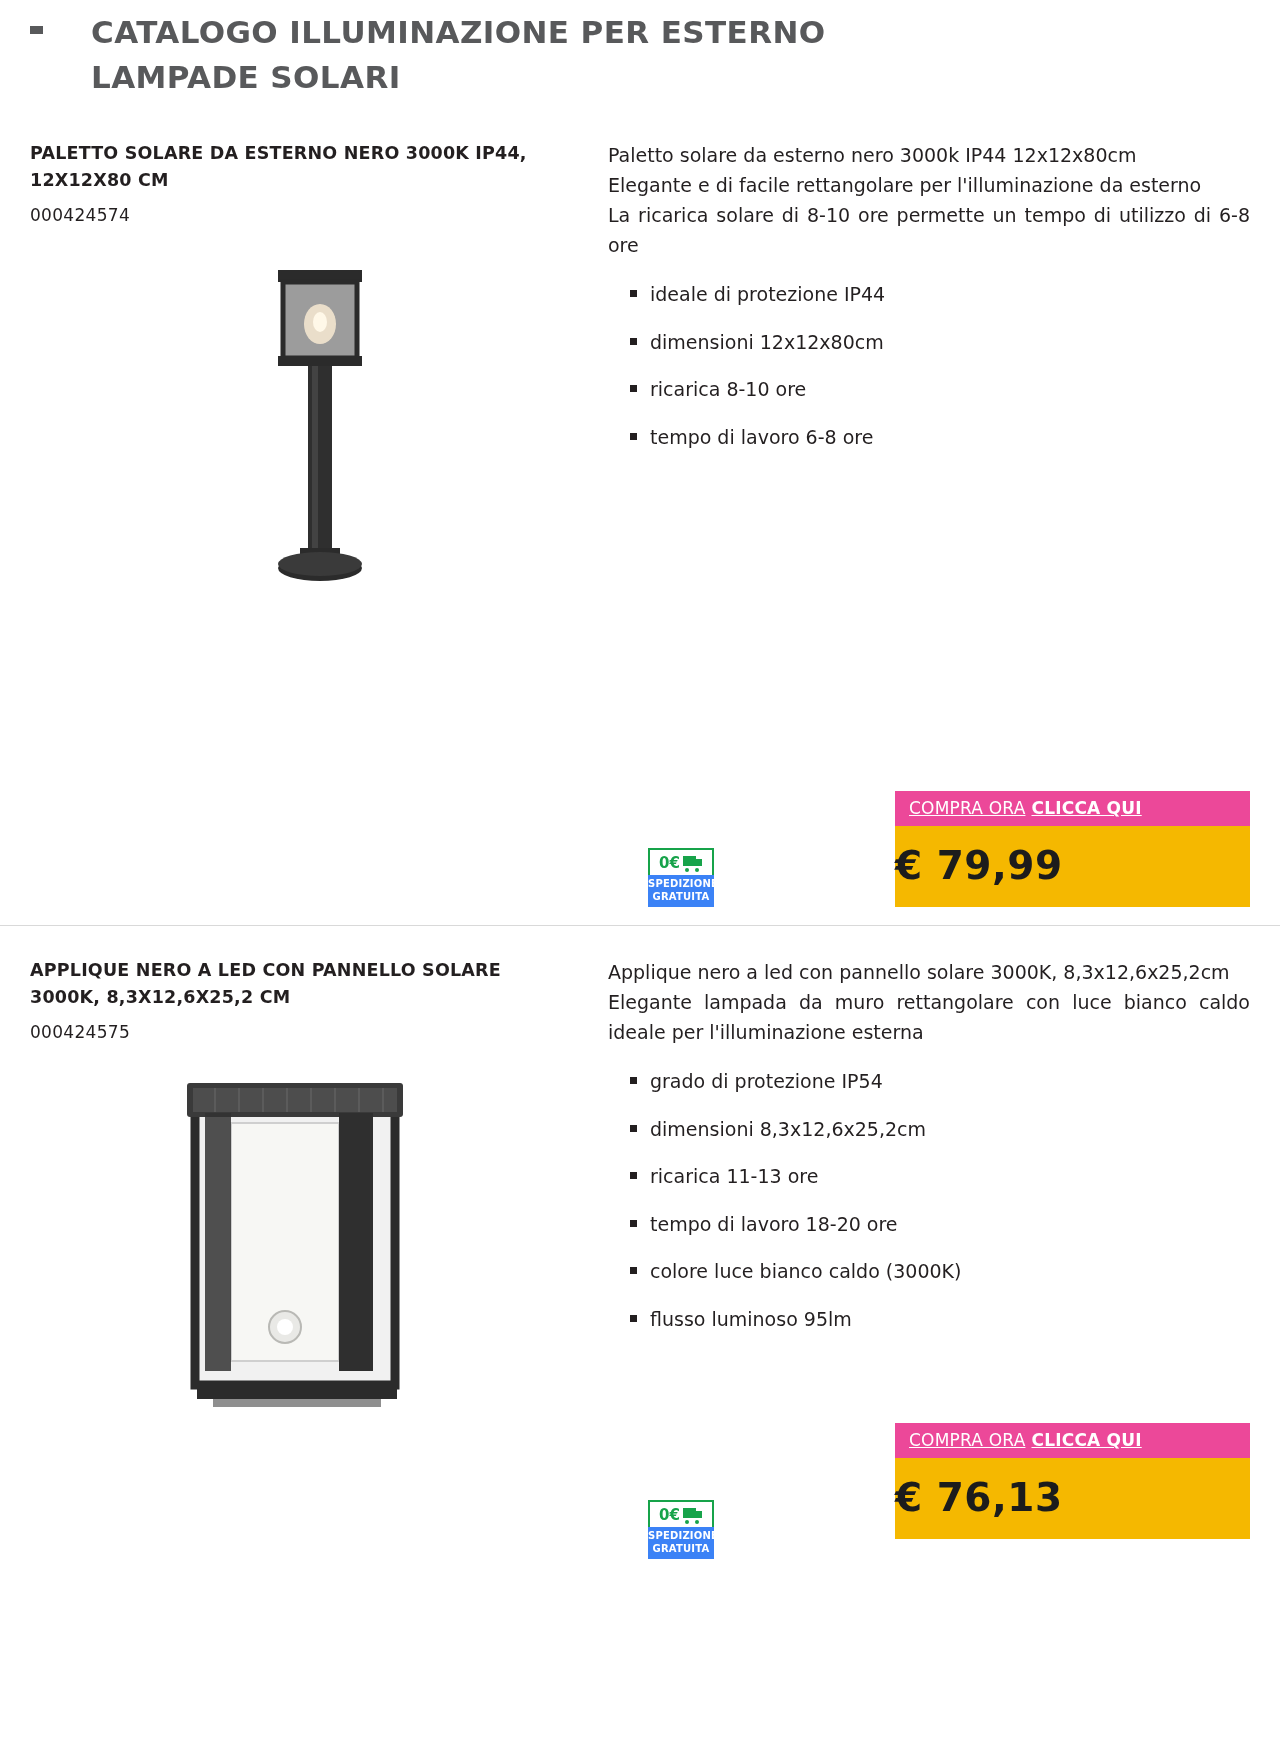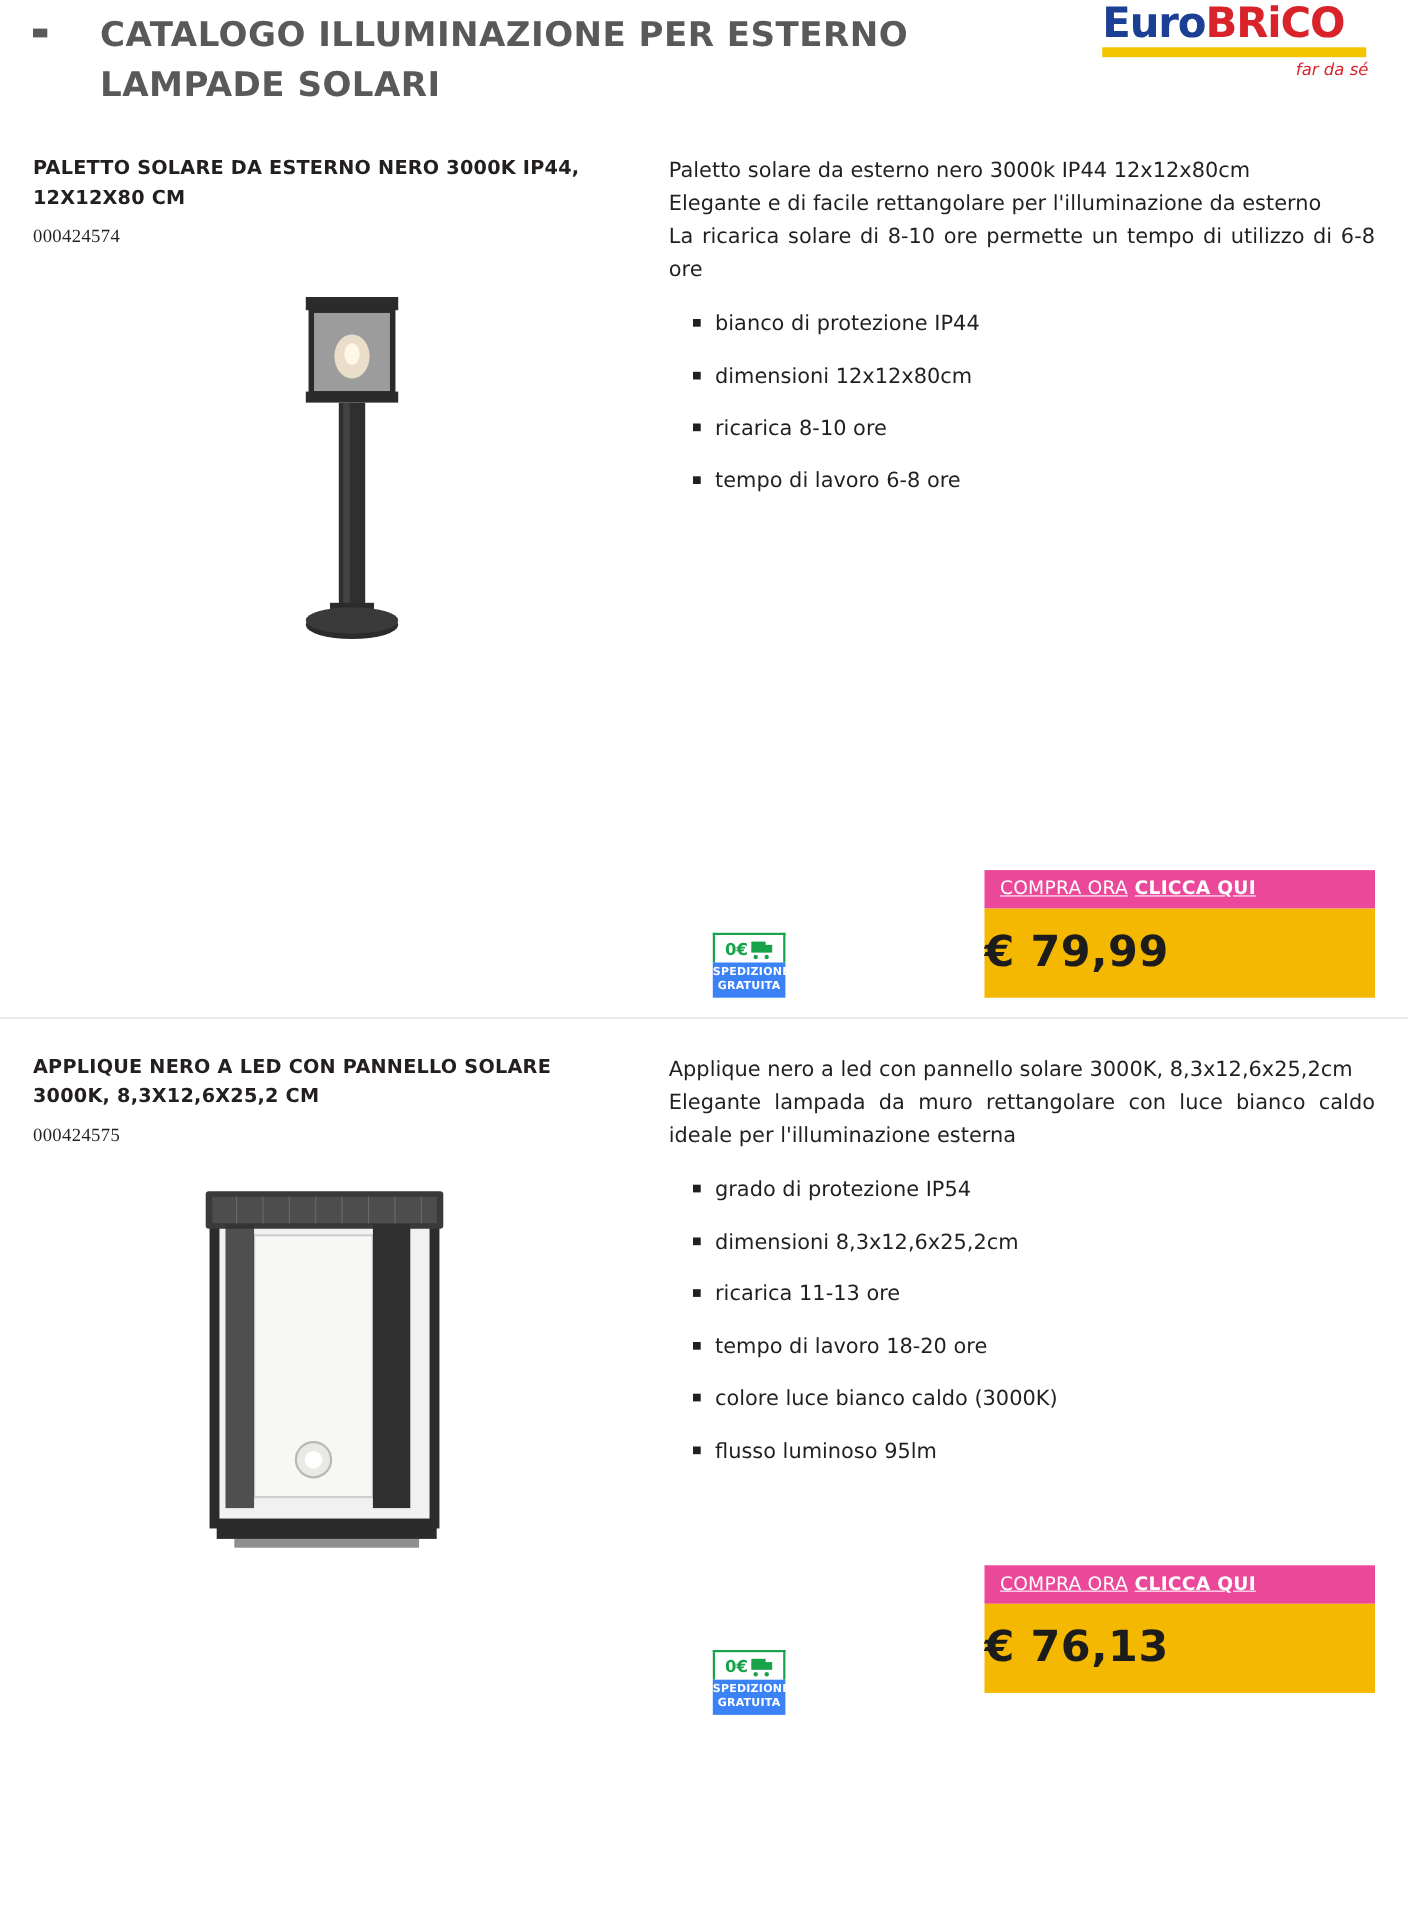--- a/index.html
+++ b/index.html
@@ -102,21 +102,20 @@
     color: #231f20;
     margin: 0;
     padding-top: 22px;
     max-width: 520px;
   }
   .prod-code {
     font-size: 17px;
     color: #231f20;
     margin-top: 11px;
     letter-spacing: 0.3px;
-    font-family: Liberation Serif, serif;
   }
   .prod-image-box {
     margin-top: 18px;
     width: 360px;
     height: 360px;
     margin-left: 110px;
     display: flex;
     align-items: center;
     justify-content: center;
   }
@@ -246,28 +245,20 @@
 <body>
 
 <div class="header">
   <div class="header-title-wrap">
     <span class="header-bullet"></span>
     <div class="header-title">
       <div>CATALOGO ILLUMINAZIONE PER ESTERNO</div>
       <div>LAMPADE SOLARI</div>
     </div>
   </div>
-  <div class="logo">
-    <div class="logo-row">
-      <span class="logo-euro">Euro</span>
-        <span class="logo-brico">BRiCO</span>
-    </div>
-    <div class="logo-underline"></div>
-    <div class="logo-slogan">far da sé</div>
-  </div>
 </div>
 
 <div class="product" style="height:805px;">
   <div class="prod-grid">
     <div class="col-left">
       <h2 class="prod-title">PALETTO SOLARE DA ESTERNO NERO 3000K IP44, 12X12X80 CM</h2>
       <div class="prod-code">000424574</div>
       <div class="prod-image-box">
         <svg class="prod-svg" width="340" height="350" viewBox="0 0 340 350">
 
@@ -287,21 +278,21 @@
         </svg>
       </div>
     </div>
     <div class="col-right">
       <div class="desc">
         <p>Paletto solare da esterno nero 3000k IP44 12x12x80cm</p>
         <p>Elegante e di facile rettangolare per l'illuminazione da esterno</p>
         <p>La ricarica solare di 8-10 ore permette un tempo di utilizzo di 6-8 ore</p>
       </div>
       <ul class="bullets">
-        <li>bianco di protezione IP44</li>
+        <li>ideale di protezione IP44</li>
         <li>dimensioni 12x12x80cm</li>
         <li>ricarica 8-10 ore</li>
         <li>tempo di lavoro 6-8 ore</li>
       </ul>
     </div>
   </div>
 
   <div class="ship-badge" style="left:648px; top:730px;">
     <div class="ship-top">
       <span>0€</span>

